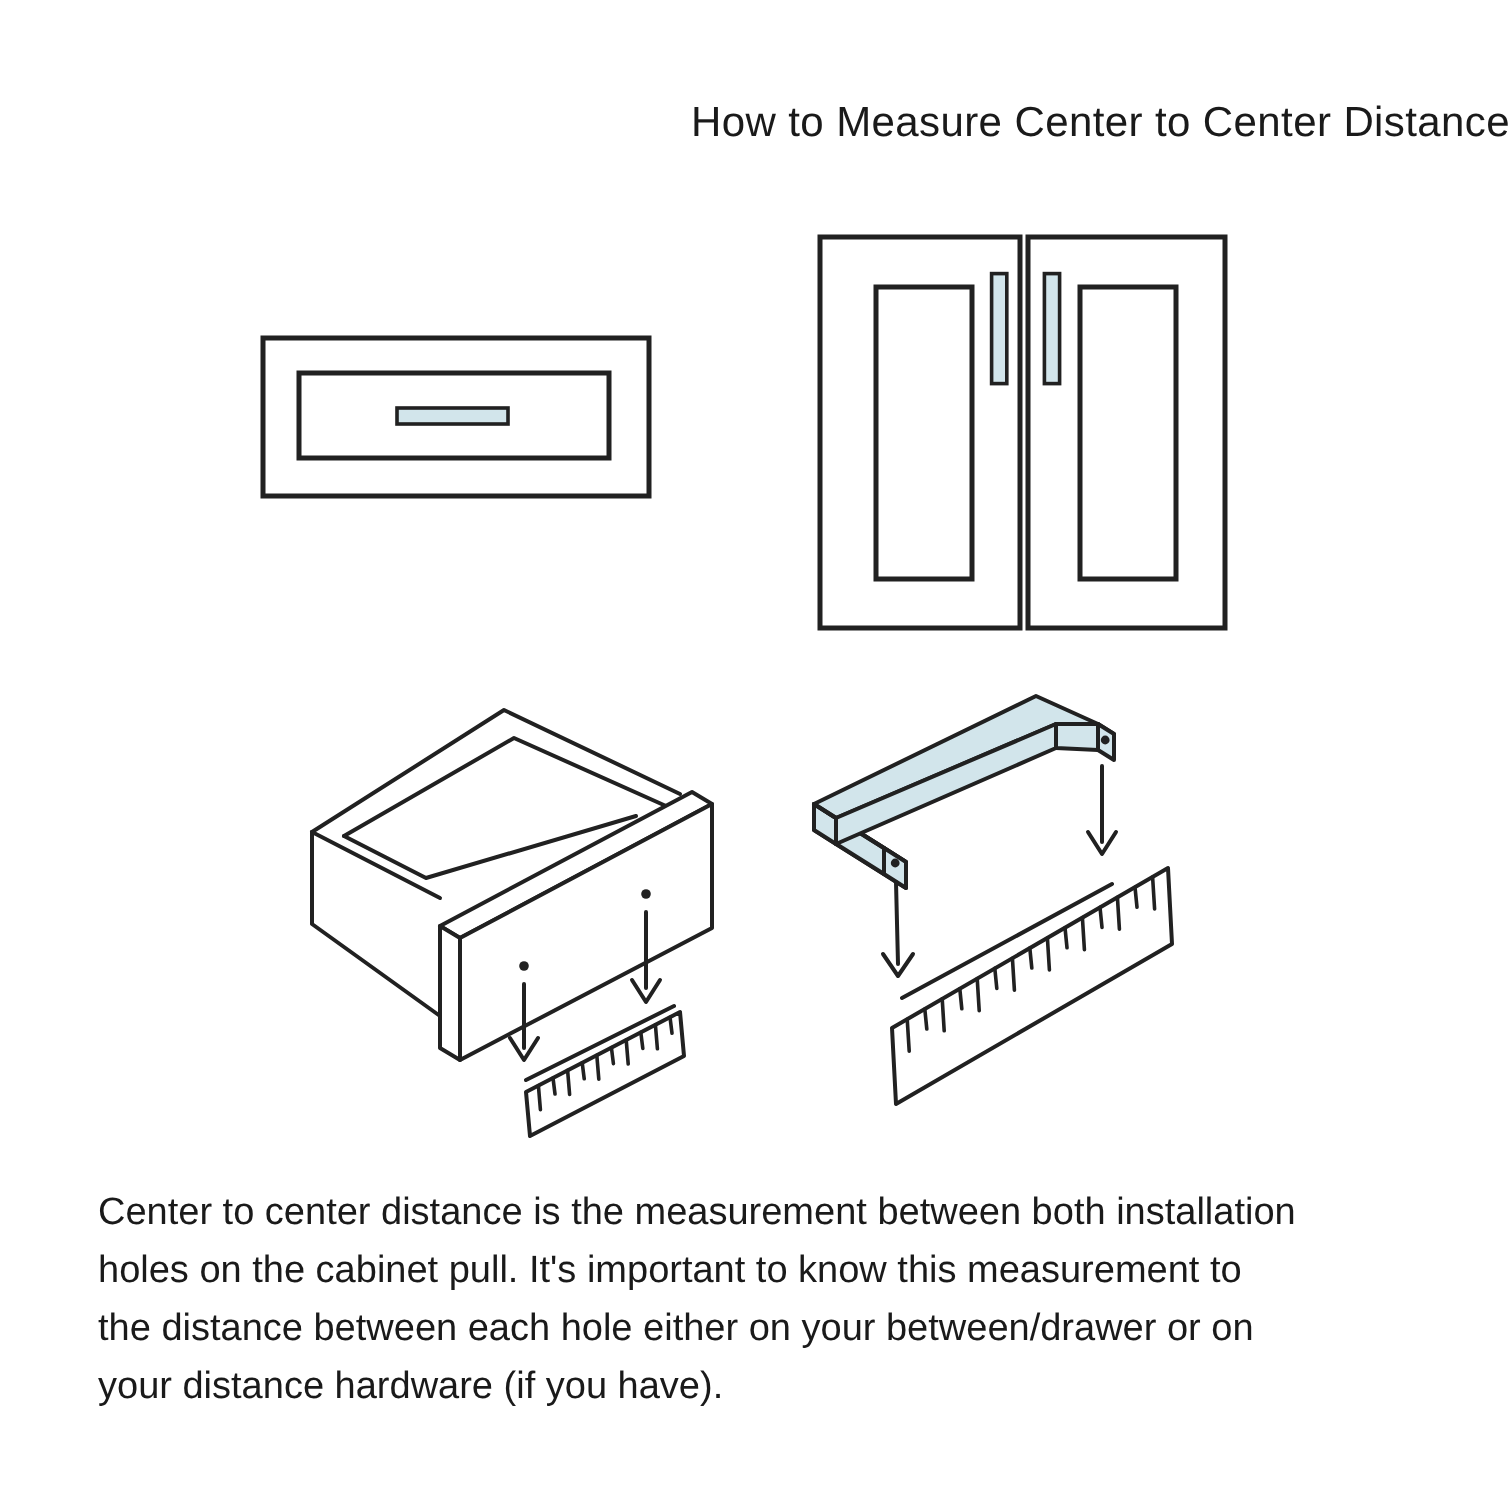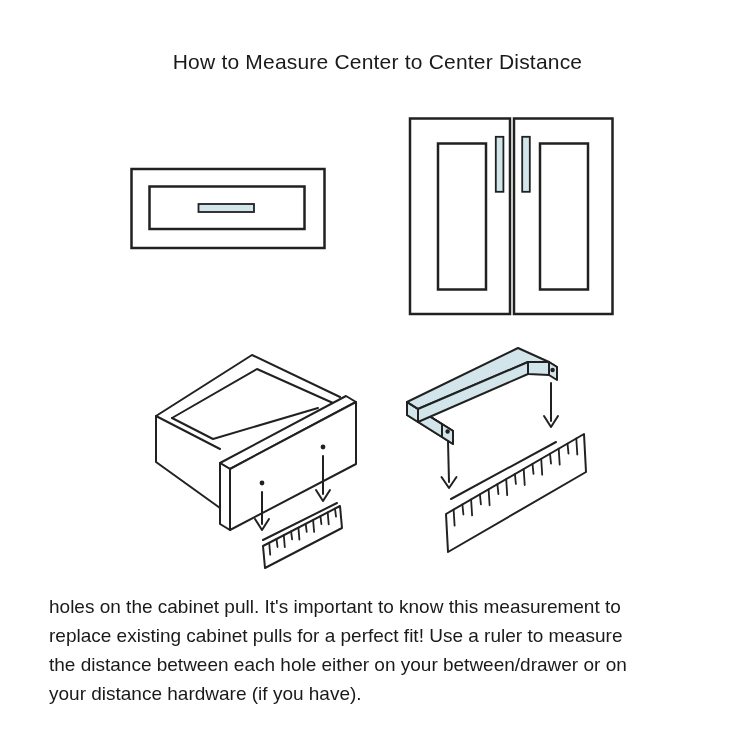--- a/index.html
+++ b/index.html
@@ -2,21 +2,21 @@
 <html style="--background: #ffffff; --line: #212121; --text: #1a1a1a; --handle_fill: #d2e5eb;"><head>
 <meta charset="utf-8">
 <style>
   html,body{margin:0;padding:0;}
   body{
     width:755px;height:755px;position:relative;overflow:hidden;
     background:var(--background,#fff);
     font-family:"Liberation Sans",sans-serif;
   }
   .title{
-    position:absolute;top:50px;left:0;width:755px;text-align:center;
+    position:absolute;top:50px;left:0;width:755px;text-align:right;
     font-size:21px;color:var(--text,#1a1a1a);letter-spacing:.2px;
   }
   .caption{
     position:absolute;left:49px;top:592px;width:680px;
     font-size:19px;line-height:29px;color:var(--text,#1a1a1a);
   }
   svg.art{position:absolute;left:0;top:0;}
   .ln{fill:none;stroke:var(--line,#212121);stroke-width:2;stroke-linecap:round;stroke-linejoin:round;}
   .ln25{fill:none;stroke:var(--line,#212121);stroke-width:2.5;stroke-linejoin:miter;}
   .wfill{fill:#fff;stroke:var(--line,#212121);stroke-width:2;stroke-linejoin:round;}
@@ -114,17 +114,17 @@
 
     <g>
       <line class="ln" x1="451" y1="499" x2="556" y2="442"></line>
       <polygon class="wfill" points="446,514 584,434 586,472 448,552"></polygon>
       <path class="tick" d="M453.6 509.6 l1 16 M462.4 504.5 l1 10 M471.1 499.4 l1 16 M479.9 494.4 l1 10 M488.6 489.3 l1 16 M497.4 484.2 l1 10 M506.2 479.1 l1 16 M514.9 474 l1 10 M523.7 469 l1 16 M532.5 463.9 l1 10 M541.2 458.8 l1 16 M550 453.7 l1 10 M558.7 448.6 l1 16 M567.5 443.6 l1 10 M576.3 438.5 l1 16"></path>
     </g>
   </g>
 </svg>
 
 <div class="caption">
+  <div>Center to center distance is the measurement between both installation</div>
   <div>holes on the cabinet pull. It's important to know this measurement to</div>
-  <div>replace existing cabinet pulls for a perfect fit! Use a ruler to measure</div>
   <div>the distance between each hole either on your between/drawer or on</div>
   <div>your distance hardware (if you have).</div>
 </div>
 
 </body></html>

